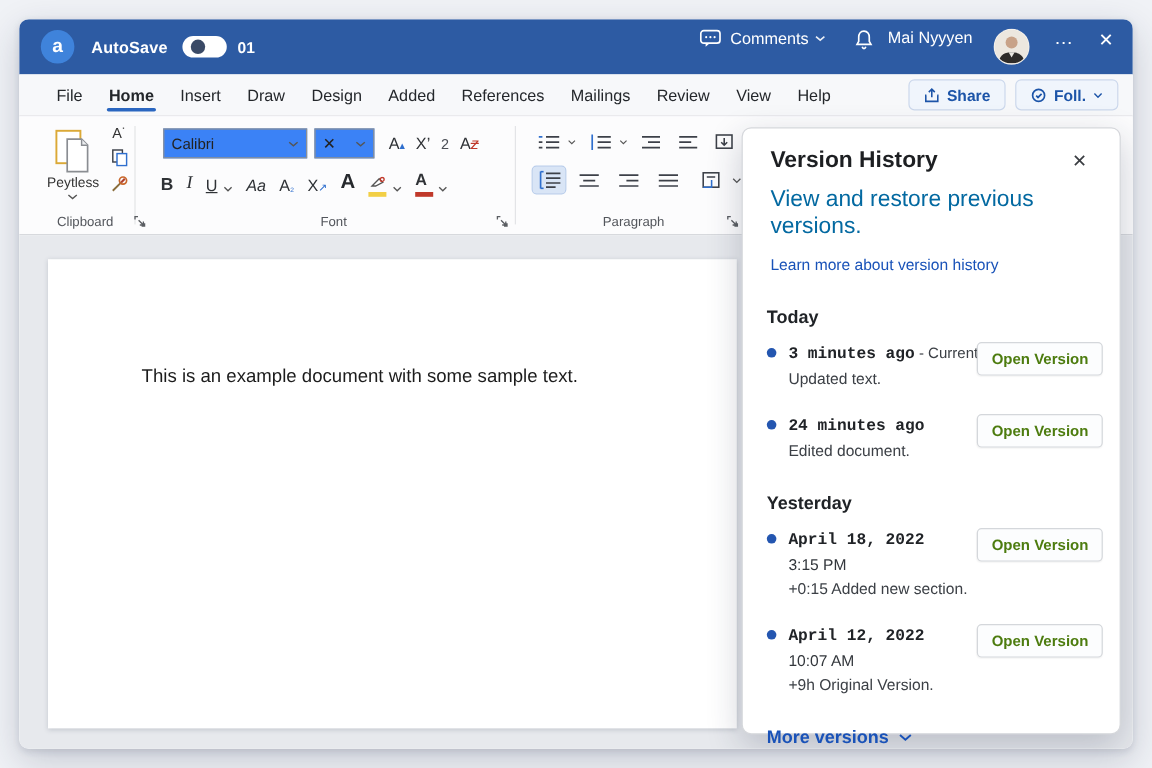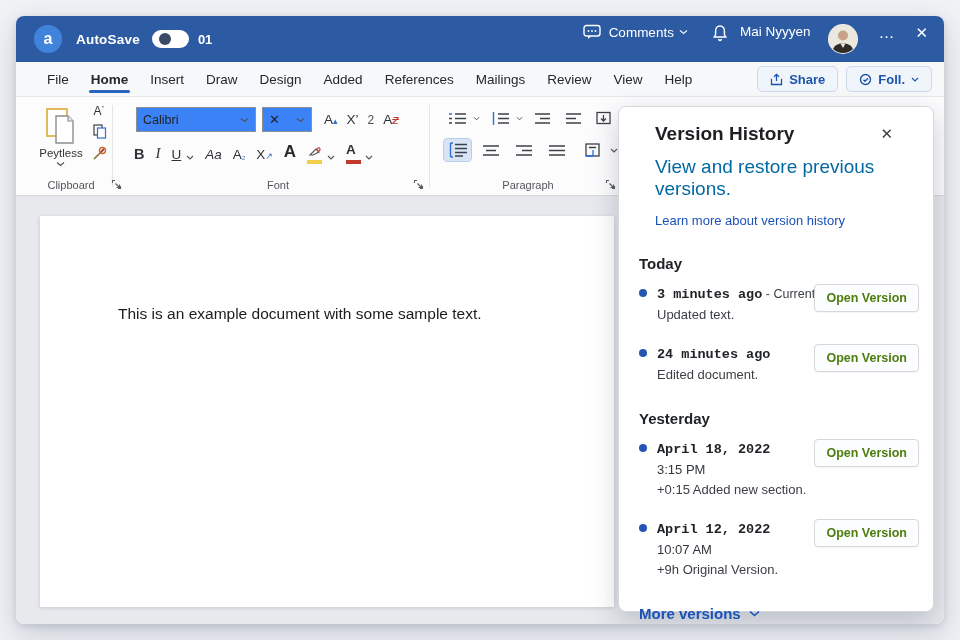--- a/index.html
+++ b/index.html
@@ -82,21 +82,21 @@
   
   .docarea { position:absolute; top:180px; left:0; right:0; bottom:0; background:#e7e9ed; }
   .page { position:absolute; left:24px; top:20px; width:574px; bottom:17px; background:#fff;
     box-shadow:0 1px 4px rgba(40,50,70,.18); }
   .doc-text { position:absolute; left:78px; top:89px; font-size:15.5px; color:#1c1c1c; }
 
   
   .panel { position:absolute; left:602px; top:90px; width:316px; height:506px; background:#fff;
     border:1px solid #d5d7db; border-radius:8px; box-shadow:0 10px 28px rgba(30,40,70,.22);
     z-index:20; padding:16px 0 0 0; display:flex; flex-direction:column; }
-  .p-inner { padding:0 36px; }
+  .p-inner { padding:0 23px; }
   .p-head { display:flex; align-items:flex-start; justify-content:space-between; }
   .p-title { font-size:19px; font-weight:600; color:#1d1f22; }
   .p-close { font-size:15px; color:#3a3d42; cursor:pointer; padding:2px 4px; }
   .p-sub { font-size:19px; color:#0369a1; margin-top:11px; }
   .p-link { font-size:13px; color:#1952b8; margin-top:13px; cursor:pointer; display:inline-block; }
   .divider { height:1px; background:#dcdee2; margin-top:14px; }
   .divider.inset { margin:0 14px 0 14px; background:#e7e8eb; }
   .sect-head { font-size:15px; font-weight:700; color:#202327; padding:12px 20px 2px 20px; }
   .entry { display:flex; align-items:flex-start; padding:10px 14px 12px 20px; }
   .dot { width:8px; height:8px; border-radius:50%; background:#2456b0; margin-top:5px; flex:none; }

